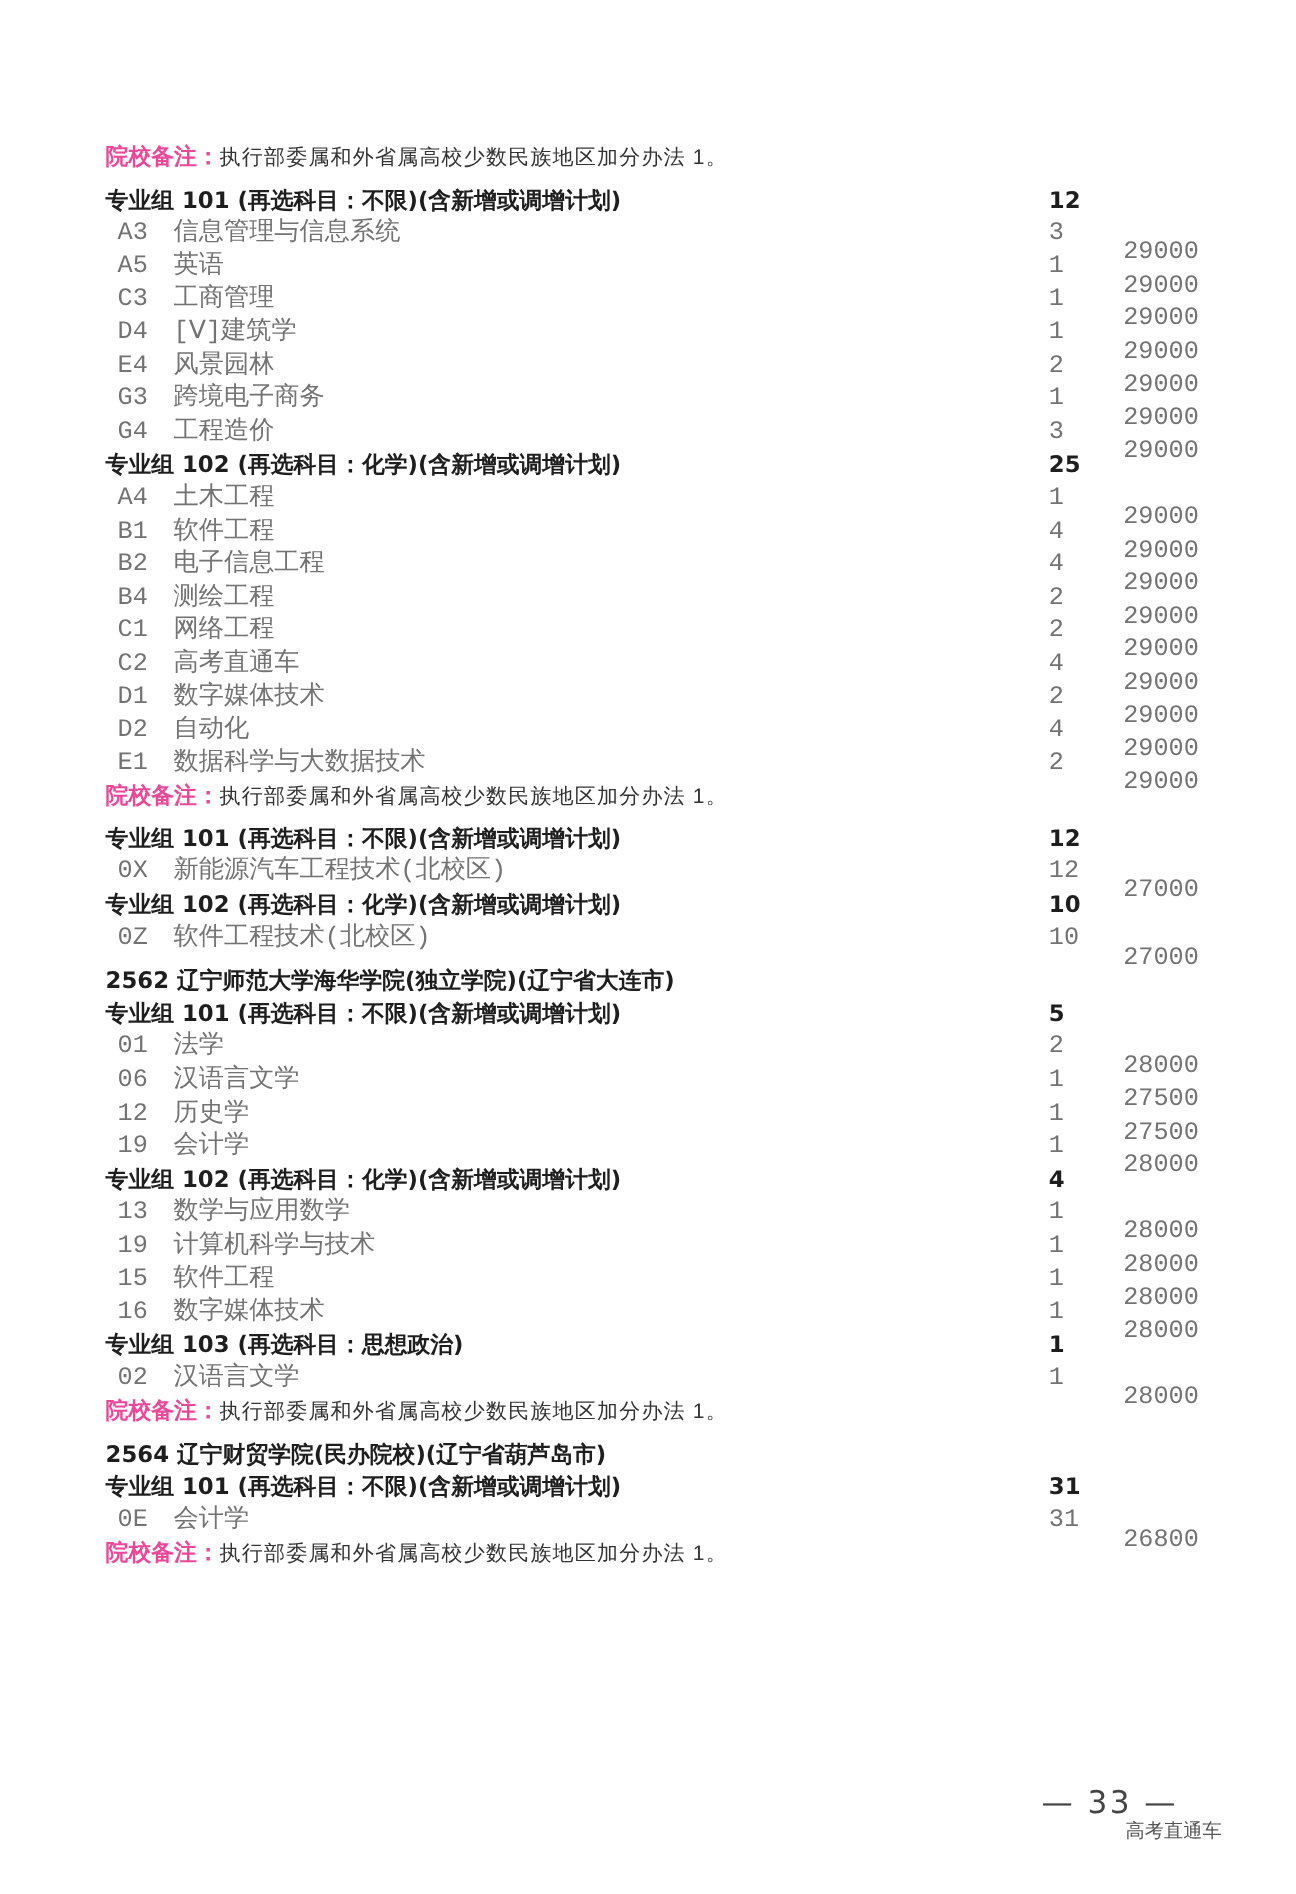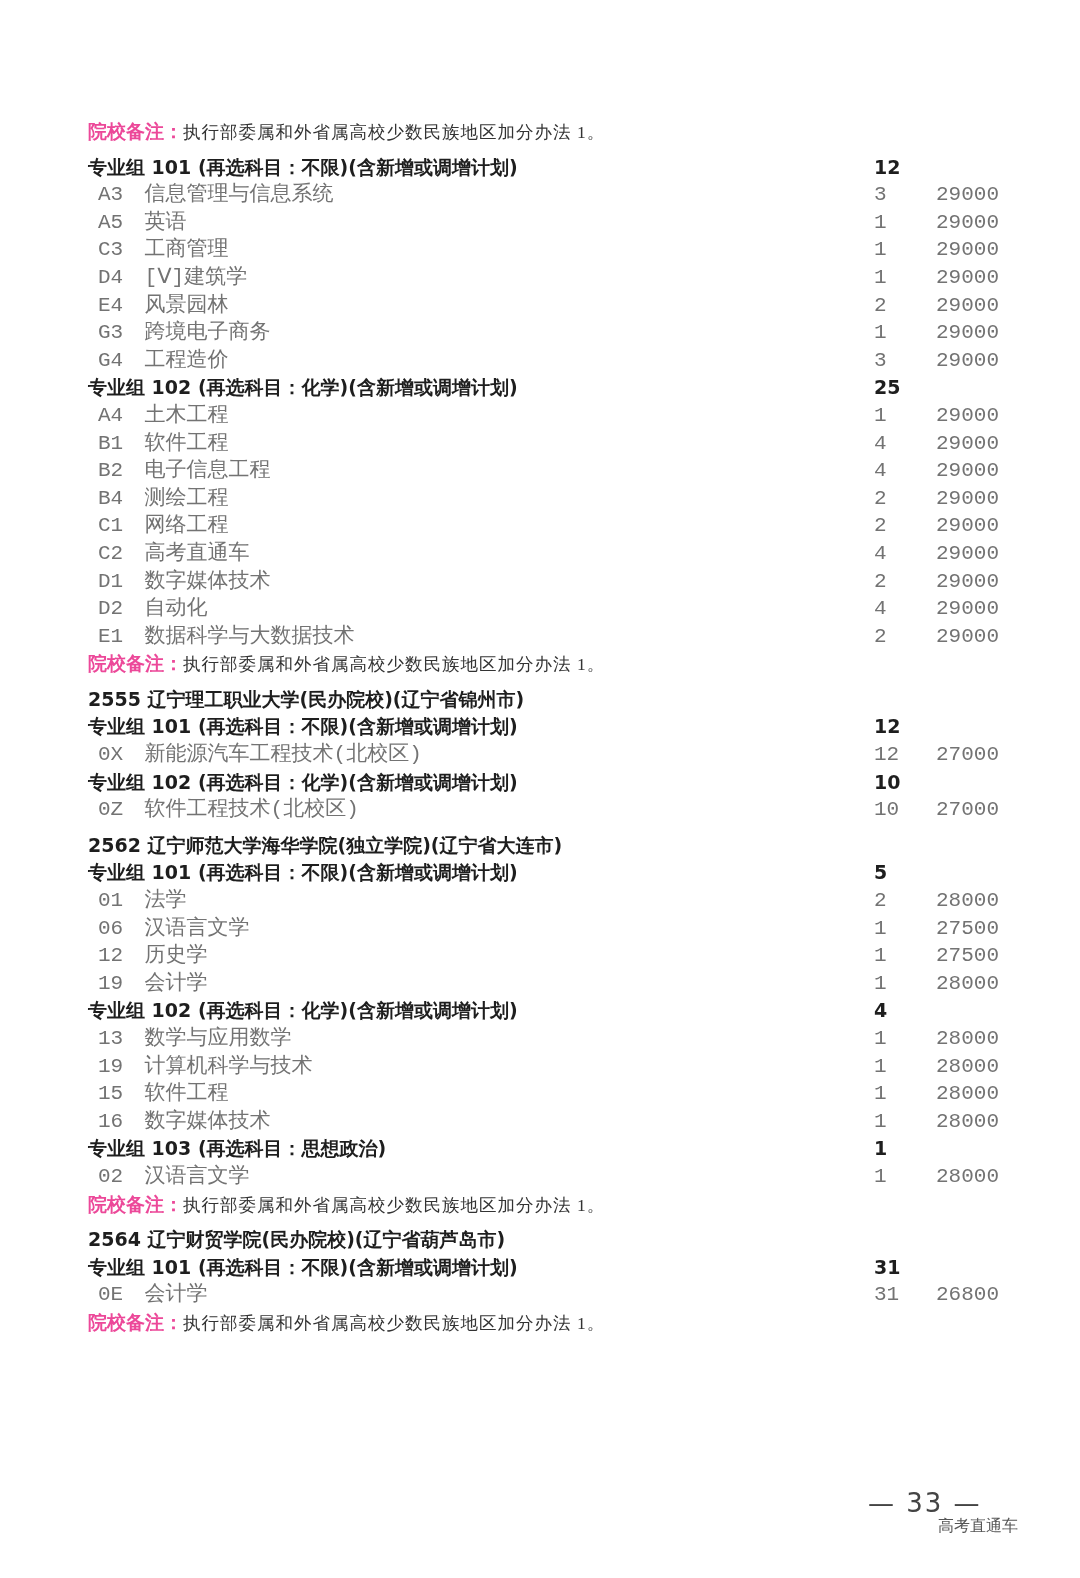--- a/index.html
+++ b/index.html
@@ -5,23 +5,23 @@
   html, body { margin:0; padding:0; background:#ffffff; }
   body { width:1080px; height:1578px; position:relative; overflow:hidden;
          font-family:"DejaVu Sans","Liberation Sans",sans-serif; color:#2a2a2a; }
   .page { position:absolute; left:88px; top:118px; width:920px; }
   .line { position:relative; height:27.6px; line-height:27.6px; font-size:19px; white-space:nowrap; }
   .bold { font-weight:bold; color:#1e1e1e; }
   .serif { font-family:Liberation Mono, monospace; color:#737373; font-size:21px; }
   .major { padding-left:10px; }
   .code { display:inline-block; min-width:34px; }
   .num { position:absolute; left:786px; width:30px; text-align:left; }
-  .fee { position:absolute; left:848px; width:80px; text-align:left; }
+  .fee { position:absolute; left:848px; width:80px; text-align:left;margin-top:16px; }
   .remark .lbl { font-weight:bold; color:#ec4899; }
-  .remark .txt { font-family:Liberation Serif, serif; font-size:17.5px; letter-spacing:1px; color:#333; }
+  .remark .txt { font-family:Liberation Sans, sans-serif; font-size:17.5px; letter-spacing:1px; color:#333; }
   .gap { height:8px; }
   .footer-pg { position:absolute; left:868px; top:1488px; font-size:26px; color:#444; letter-spacing:2px; }
   .footer-wm { position:absolute; left:938px; top:1516px; font-size:16px; color:#555; }
 </style>
 </head>
 <body>
 
 <div class="page" id="page">
   <div class="line remark">
     <span class="lbl">院校备注：</span><span class="txt">执行部委属和外省属高校少数民族地区加分办法 1。</span>
@@ -41,21 +41,20 @@
       <div class="line serif major"><span class="code">B1</span> <span>软件工程</span><span class="num">4</span><span class="fee">29000</span></div>
       <div class="line serif major"><span class="code">B2</span> <span>电子信息工程</span><span class="num">4</span><span class="fee">29000</span></div>
       <div class="line serif major"><span class="code">B4</span> <span>测绘工程</span><span class="num">2</span><span class="fee">29000</span></div>
       <div class="line serif major"><span class="code">C1</span> <span>网络工程</span><span class="num">2</span><span class="fee">29000</span></div>
       <div class="line serif major"><span class="code">C2</span> <span>高考直通车</span><span class="num">4</span><span class="fee">29000</span></div>
       <div class="line serif major"><span class="code">D1</span> <span>数字媒体技术</span><span class="num">2</span><span class="fee">29000</span></div>
       <div class="line serif major"><span class="code">D2</span> <span>自动化</span><span class="num">4</span><span class="fee">29000</span></div>
       <div class="line serif major"><span class="code">E1</span> <span>数据科学与大数据技术</span><span class="num">2</span><span class="fee">29000</span></div>
       <div class="line remark"><span class="lbl">院校备注：</span><span class="txt">执行部委属和外省属高校少数民族地区加分办法 1。</span></div>
       <div class="gap"></div>
-      <div class="line bold">2555 辽宁理工职业大学(民办院校)(辽宁省锦州市)</div>
       <div class="line bold"><span>专业组 101 (再选科目：不限)(含新增或调增计划)</span><span class="num">12</span></div>
       <div class="line serif major"><span class="code">0X</span> <span>新能源汽车工程技术(北校区)</span><span class="num">12</span><span class="fee">27000</span></div>
       <div class="line bold"><span>专业组 102 (再选科目：化学)(含新增或调增计划)</span><span class="num">10</span></div>
       <div class="line serif major"><span class="code">0Z</span> <span>软件工程技术(北校区)</span><span class="num">10</span><span class="fee">27000</span></div>
       <div class="gap"></div>
       <div class="line bold">2562 辽宁师范大学海华学院(独立学院)(辽宁省大连市)</div>
       <div class="line bold"><span>专业组 101 (再选科目：不限)(含新增或调增计划)</span><span class="num">5</span></div>
       <div class="line serif major"><span class="code">01</span> <span>法学</span><span class="num">2</span><span class="fee">28000</span></div>
       <div class="line serif major"><span class="code">06</span> <span>汉语言文学</span><span class="num">1</span><span class="fee">27500</span></div>
       <div class="line serif major"><span class="code">12</span> <span>历史学</span><span class="num">1</span><span class="fee">27500</span></div>

